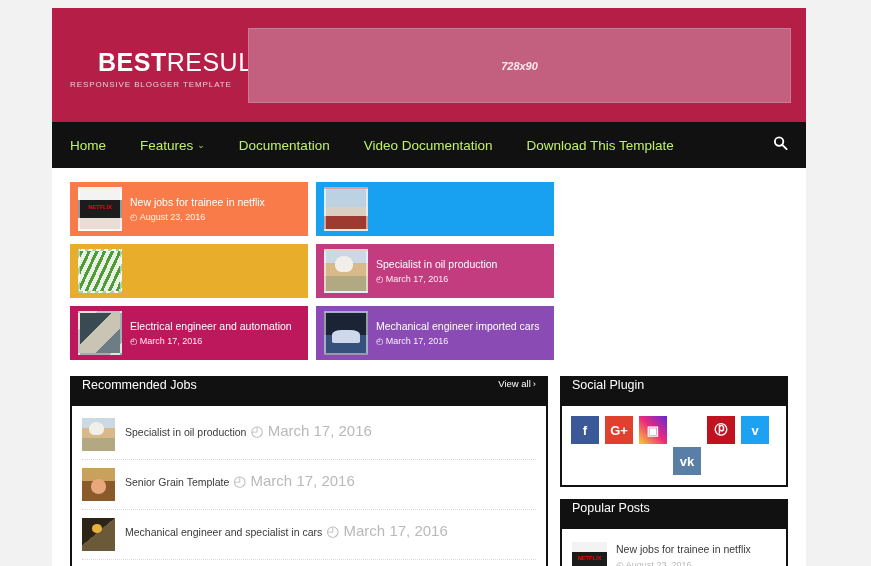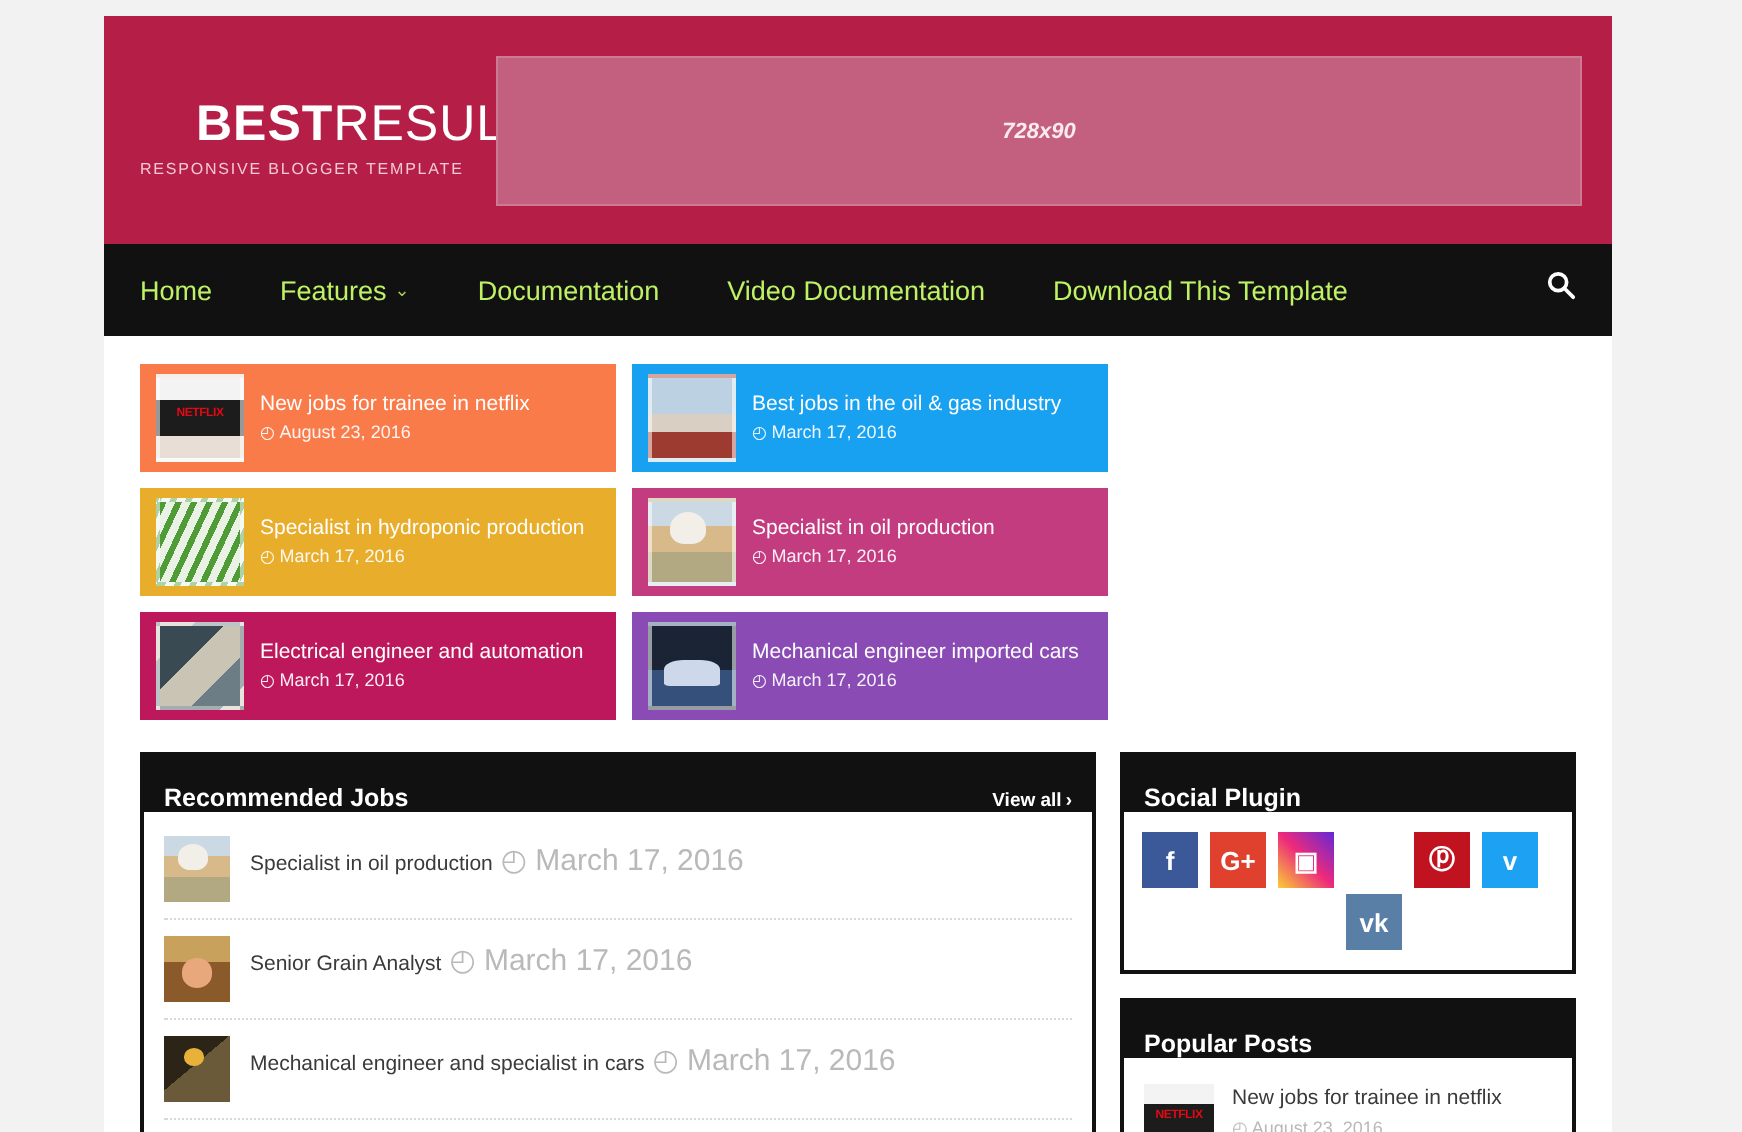--- a/index.html
+++ b/index.html
@@ -93,25 +93,24 @@
   .col-main { width: 478px; }
   .col-side { width: 228px; }
 
   .panel {
     border: 2px solid #111;
     background: #fff;
     margin-bottom: 12px;
   }
   .panel-head {
     background: #111; color: #fff;
-    height: 28px; display: flex; align-items: flex-end;
+    height: 28px; display: flex; align-items: flex-start;
     justify-content: space-between;
     padding: 0 10px;
     font-size: 12.5px;
-    font-weight: bold;
   }
   .view-all {
     font-size: 9.5px; color: #ffffff; cursor: pointer;
     display: flex; align-items: center; gap: 2px;
   }
   .panel-body { padding: 4px 10px; }
 
   .job-row {
     display: flex; align-items: flex-start; gap: 10px;
     padding: 8px 0;
@@ -217,25 +216,23 @@
     </span>
   </div>
 
   <div class="feature-grid" id="feature-grid">
       <div class="fcard" style="background: rgb(248, 123, 73);">
         <div class="fthumb th-netflix"></div>
         <div class="ftext"><span>New jobs for trainee in netflix</span>  <span class="fdate"><span class="clock">◴ </span><span>August 23, 2016</span></span></div>
       </div>
       <div class="fcard" style="background: rgb(23, 161, 240);">
         <div class="fthumb th-oilgas"></div>
-        <div class="ftext"><span>Best jobs in the oil &amp; gas industry</span>  <span class="fdate"><span class="clock">◴ </span><span>March 17, 2016</span></span></div>
       </div>
       <div class="fcard" style="background: rgb(232, 173, 43);">
         <div class="fthumb th-hydro"></div>
-        <div class="ftext"><span>Specialist in hydroponic production</span>  <span class="fdate"><span class="clock">◴ </span><span>March 17, 2016</span></span></div>
       </div>
       <div class="fcard" style="background: rgb(196, 60, 128);">
         <div class="fthumb th-oilprod"></div>
         <div class="ftext"><span>Specialist in oil production</span>  <span class="fdate"><span class="clock">◴ </span><span>March 17, 2016</span></span></div>
       </div>
       <div class="fcard" style="background: #be185d;">
         <div class="fthumb th-elec"></div>
         <div class="ftext"><span>Electrical engineer and automation</span>  <span class="fdate"><span class="clock">◴ </span><span>March 17, 2016</span></span></div>
       </div>
       <div class="fcard" style="background: rgb(138, 75, 181);">
@@ -255,21 +252,21 @@
             <span>›</span>
           </span>
         </div>
         <div class="panel-body" id="rec-list">
             <div class="job-row">
               <div class="job-thumb th-oilprod"></div>
               <div class="job-text"><span>Specialist in oil production</span><span class="job-date">◴ March 17, 2016</span></div>
             </div>
             <div class="job-row">
               <div class="job-thumb th-grain"></div>
-              <div class="job-text"><span>Senior Grain Analyst</span><span class="job-date">◴ March 17, 2016</span></div>
+              <div class="job-text"><span>Senior Grain Template</span><span class="job-date">◴ March 17, 2016</span></div>
             </div>
             <div class="job-row">
               <div class="job-thumb th-mech"></div>
               <div class="job-text"><span>Mechanical engineer and specialist in cars</span><span class="job-date">◴ March 17, 2016</span></div>
             </div>
             <div class="job-row"></div>
           </div>
       </div>
     </div>
 

